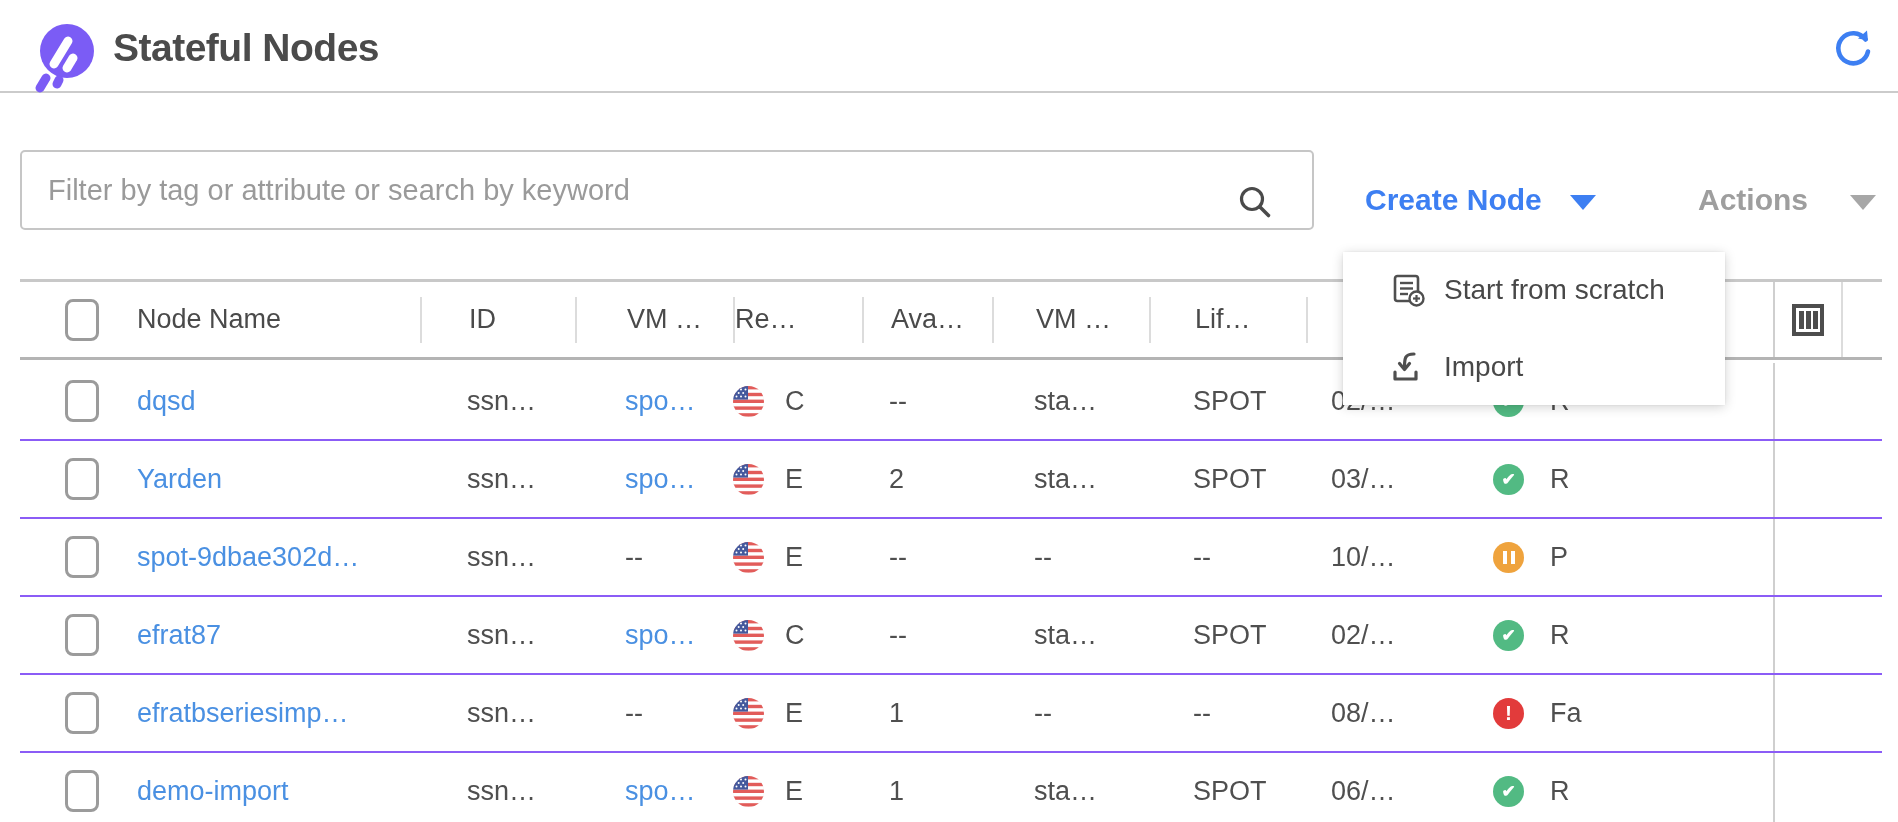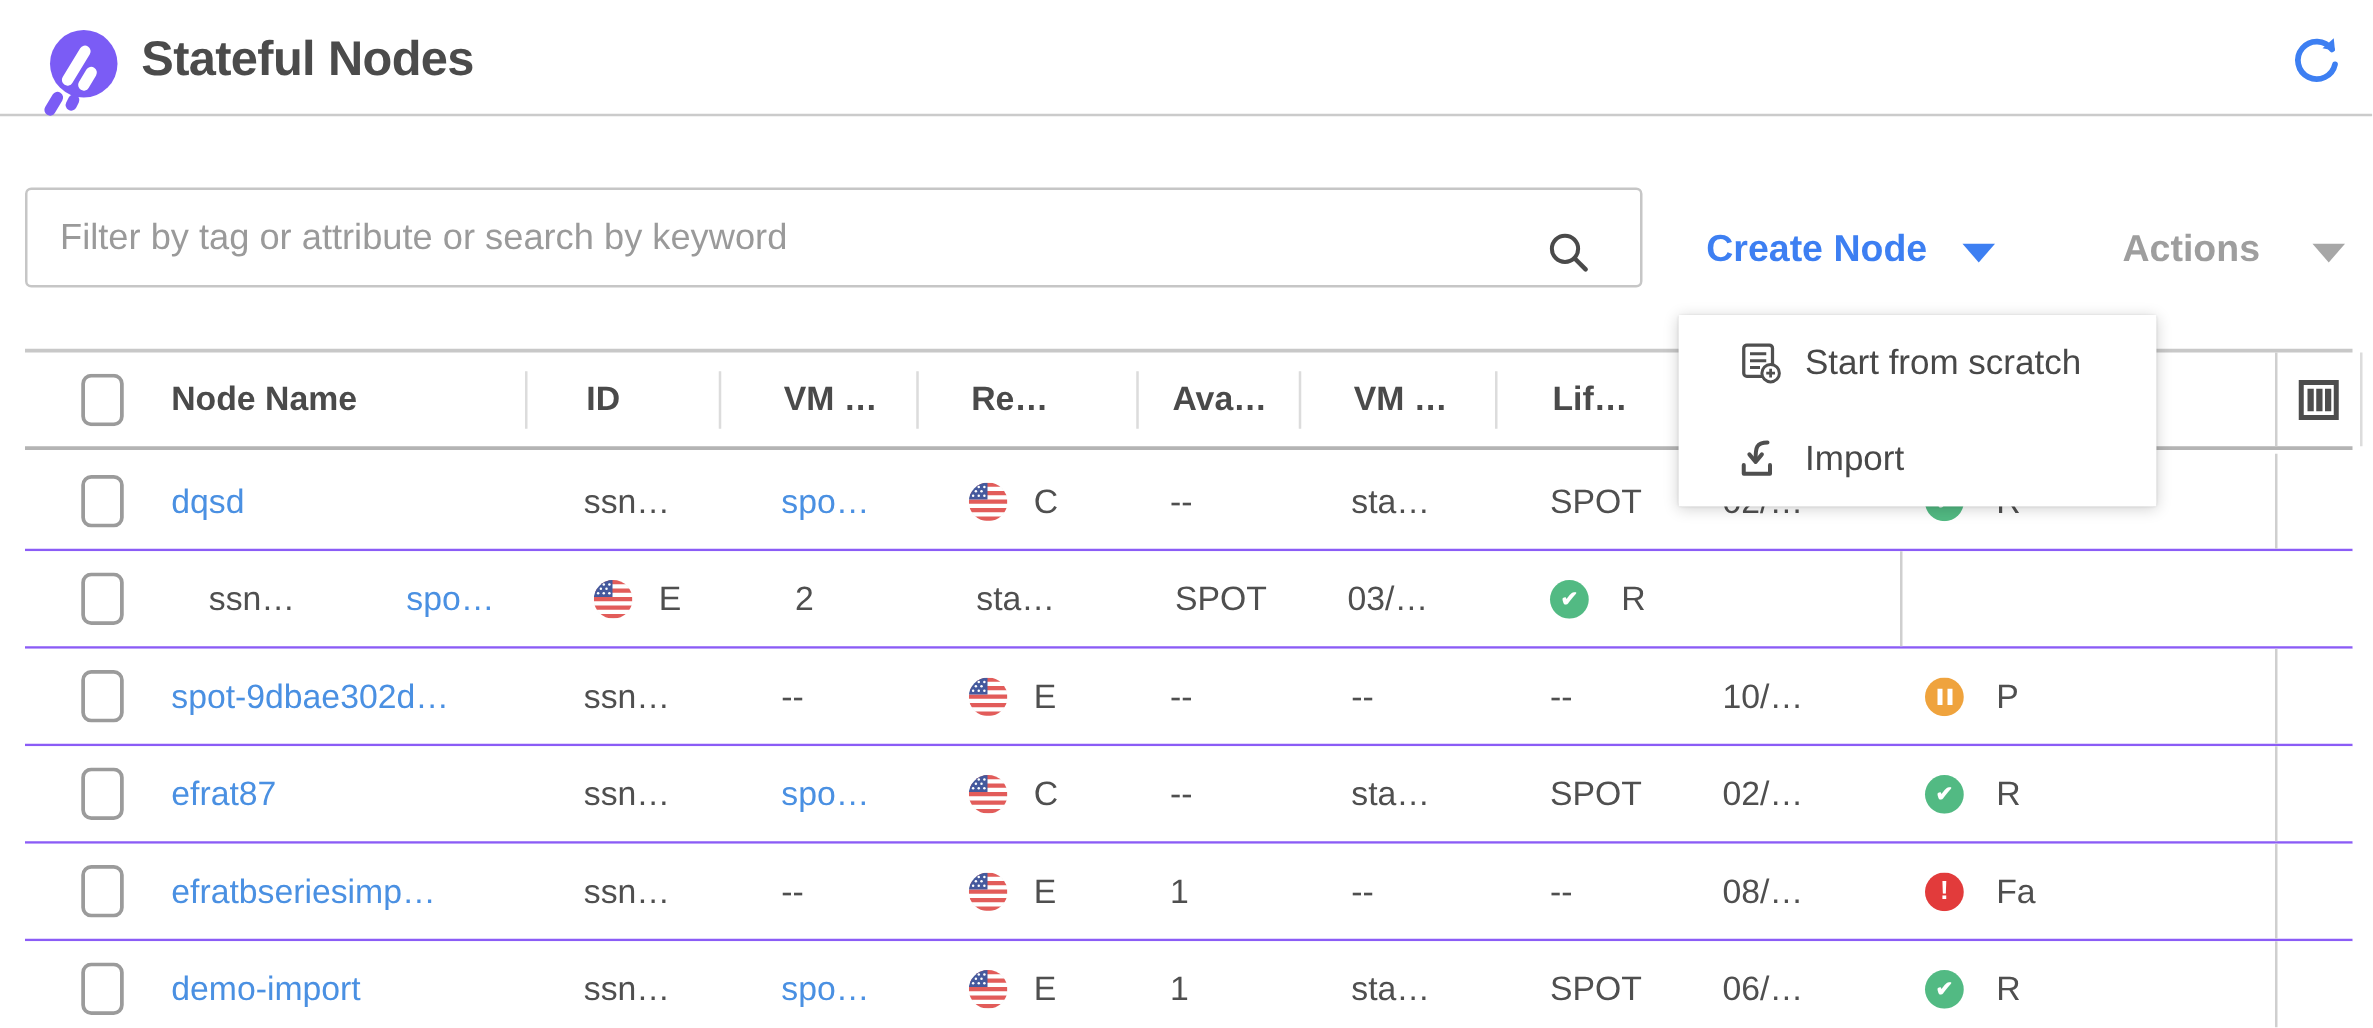--- a/index.html
+++ b/index.html
@@ -35,29 +35,29 @@
   
   .thead { position:absolute; left:20px; top:279px; width:1862px; height:81px; border-top:3px solid #c8c8c8; border-bottom:3px solid #b4b4b4; display:flex; align-items:center; background:#fff; }
   .tbody { position:absolute; left:20px; top:363px; width:1862px; }
   .row { height:78px; border-bottom:2px solid #8b5cf6; display:flex; align-items:center; background:#fff; }
 
   .cell { flex:none; display:flex; align-items:center; overflow:hidden; white-space:nowrap; }
   .col-check  { width:100px; padding-left:45px; }
   .col-name   { width:300px; padding-left:17px; }
   .col-id     { width:155px; padding-left:47px; }
   .col-vm1    { width:158px; padding-left:50px; }
-  .col-region { width:176px; padding-left:42px; }
+  .col-region { width:129px; }
   .col-ava    { width:130px; padding-left:27px; }
   .col-vm2    { width:157px; padding-left:42px; }
   .col-lif    { width:157px; padding-left:44px; }
   .col-date   { width:155px; padding-left:25px; }
   .col-status { width:312px; padding-left:32px; }
   .col-picker { width:70px; justify-content:center; padding-left:0; }
 
-  .thead .hcell { font-size:27px; font-weight:bold; color:#4a4a4a; height:46px; align-items:center; }
+  .thead .hcell { font-size:27px; font-weight:normal; color:#4a4a4a; height:46px; align-items:center; }
   .thead .divided { border-left:2px solid #dcdcdc; }
   .thead .col-picker, .row .col-picker { border-left:2px solid #cfcfcf; height:100%; align-self:stretch; }
   .thead .col-picker { border-right:2px solid #dcdcdc; }
 
   .checkbox { width:34px; height:42px; border:3px solid #9b9b9b; border-radius:8px; background:#fff; display:inline-block; cursor:pointer; }
 
   .cellval { font-size:27px; color:#4f4f4f; }
   .cellval.link { color:#4a90e2; cursor:pointer; }
   .region-letter { font-size:27px; color:#4f4f4f; margin-left:21px; }
   .flag { width:31px; height:31px; border-radius:50%; overflow:hidden; flex:none; box-shadow:0 0 0 1px rgba(0,0,0,0.08) inset; }
@@ -216,20 +216,23 @@
         <span class="badge running"></span>
         <span class="status-text">R</span>
       </div>
       <div class="cell col-picker"></div>
     </div>
 
     <div class="row">
       <div class="cell col-check">
           <span class="checkbox"></span>
         </div>
+      <div class="cell col-name">
+          <span class="cellval link">Yarden</span>
+        </div>
       <div class="cell col-id">
           <span class="cellval">ssn…</span>
         </div>
       <div class="cell col-vm1">
           <span class="cellval link">spo…</span>
         </div>
       <div class="cell col-region">
         <span class="flag"><svg width="31" height="31" viewBox="0 0 31 31">
               <rect width="31" height="31" fill="#fff"></rect>
               <g fill="#e25c5a">

